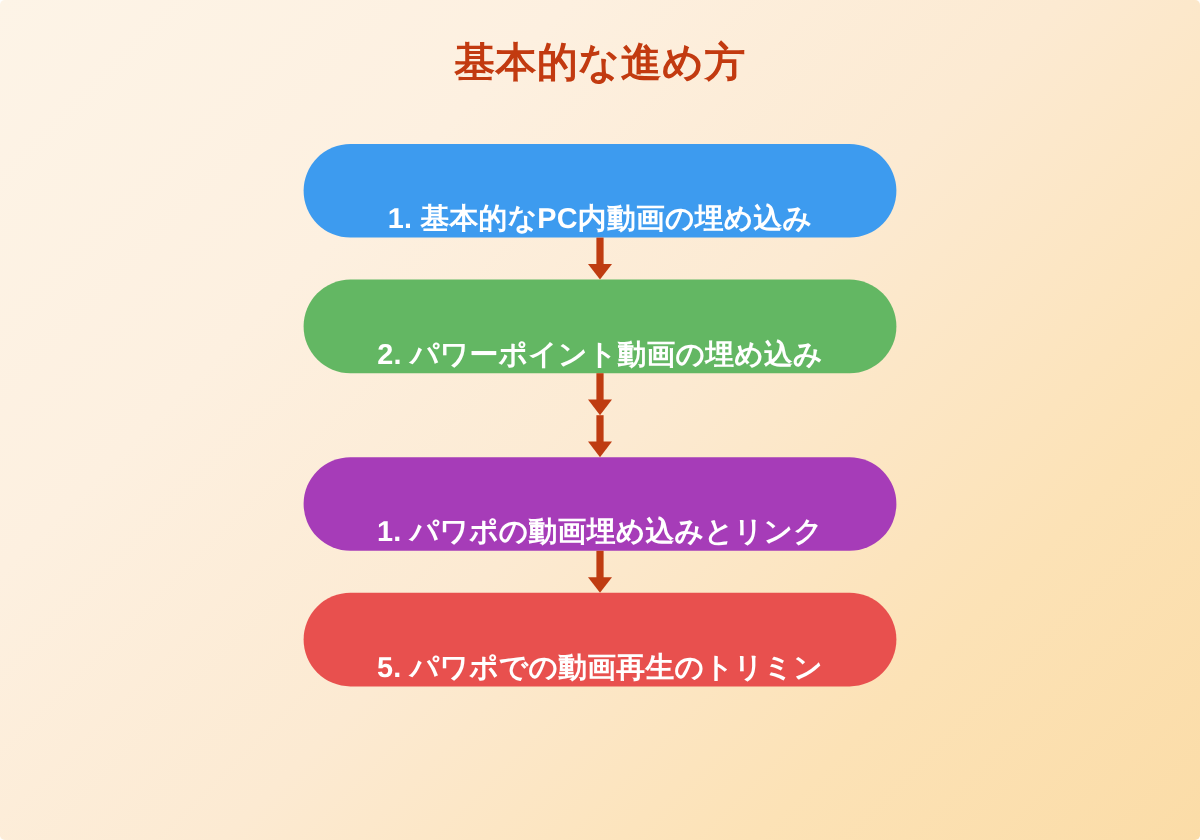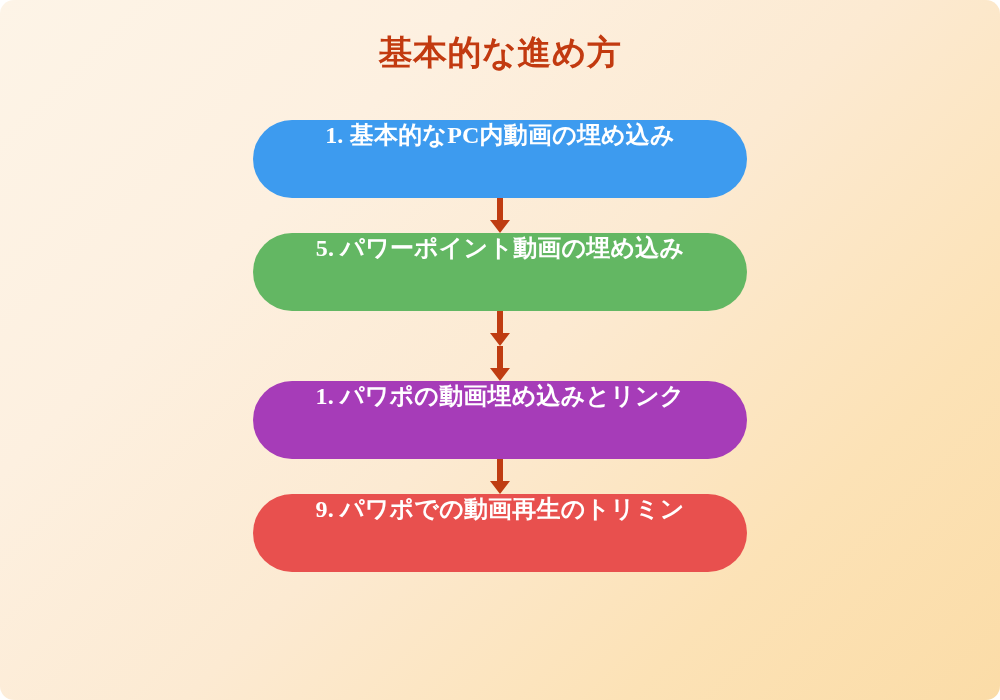--- a/index.html
+++ b/index.html
@@ -9,21 +9,21 @@
     height: 700px;
     overflow: hidden;
     background: #ffffff;
   }
 
   #canvas {
     position: relative;
     width: 1000px;
     height: 700px;
     box-sizing: border-box;
-    border-radius: 14px;
+    border-radius: 4px;
     overflow: hidden;
     background:
       linear-gradient(135deg,
         #fdf4e7 0%,
         #fdf0e0 28%,
         #fcead2 52%,
         #fce2b6 78%,
         #fbdca7 100%);
     font-family: "Liberation Sans", "DejaVu Sans", sans-serif;
   }
@@ -54,29 +54,28 @@
   .step-row {
     position: relative;
   }
 
   .step-box {
     position: relative;
     width: 494px;
     height: 78px;
     border-radius: 39px;
     display: flex;
-    align-items: flex-start;
+    align-items: flex-end;
     justify-content: center;
     box-sizing: border-box;
     color: #ffffff;
     font-size: 24px;
     font-weight: 700;
     letter-spacing: 0.2px;
     white-space: nowrap;
-    font-family: Liberation Serif, serif;
   }
 
   .step-label {
     display: block;
     line-height: 30px;
   }
 
   
   .connector {
     position: relative;
@@ -120,21 +119,21 @@
         <span class="step-label">1. 基本的なPC内動画の埋め込み</span>
       </div>
     </div>
     <div class="connector">
       <div class="shaft" style="background: rgb(191, 60, 17);"></div>
       <div class="head" style="border-top-color: rgb(191, 60, 17);"></div>
     </div>
 
     <div class="step-row">
       <div class="step-box" style="background-color: rgb(99, 183, 99);">
-        <span class="step-label">5. パワーポイント動画の埋め込み</span>
+        <span class="step-label">2. パワーポイント動画の埋め込み</span>
       </div>
     </div>
     <div class="connector">
       <div class="shaft" style="background: rgb(191, 60, 17);"></div>
       <div class="head" style="border-top-color: rgb(191, 60, 17);"></div>
     </div>
 
     <div class="connector">
       <div class="shaft" style="background: rgb(191, 60, 17);"></div>
       <div class="head" style="border-top-color: rgb(191, 60, 17);"></div>
@@ -145,18 +144,18 @@
         <span class="step-label">1. パワポの動画埋め込みとリンク</span>
       </div>
     </div>
     <div class="connector">
       <div class="shaft" style="background: rgb(191, 60, 17);"></div>
       <div class="head" style="border-top-color: rgb(191, 60, 17);"></div>
     </div>
 
     <div class="step-row">
       <div class="step-box" style="background-color: rgb(232, 80, 78);">
-        <span class="step-label">9. パワポでの動画再生のトリミン</span>
+        <span class="step-label">5. パワポでの動画再生のトリミン</span>
       </div>
     </div>
 
   </div>
 </div>
 
 </body></html>

